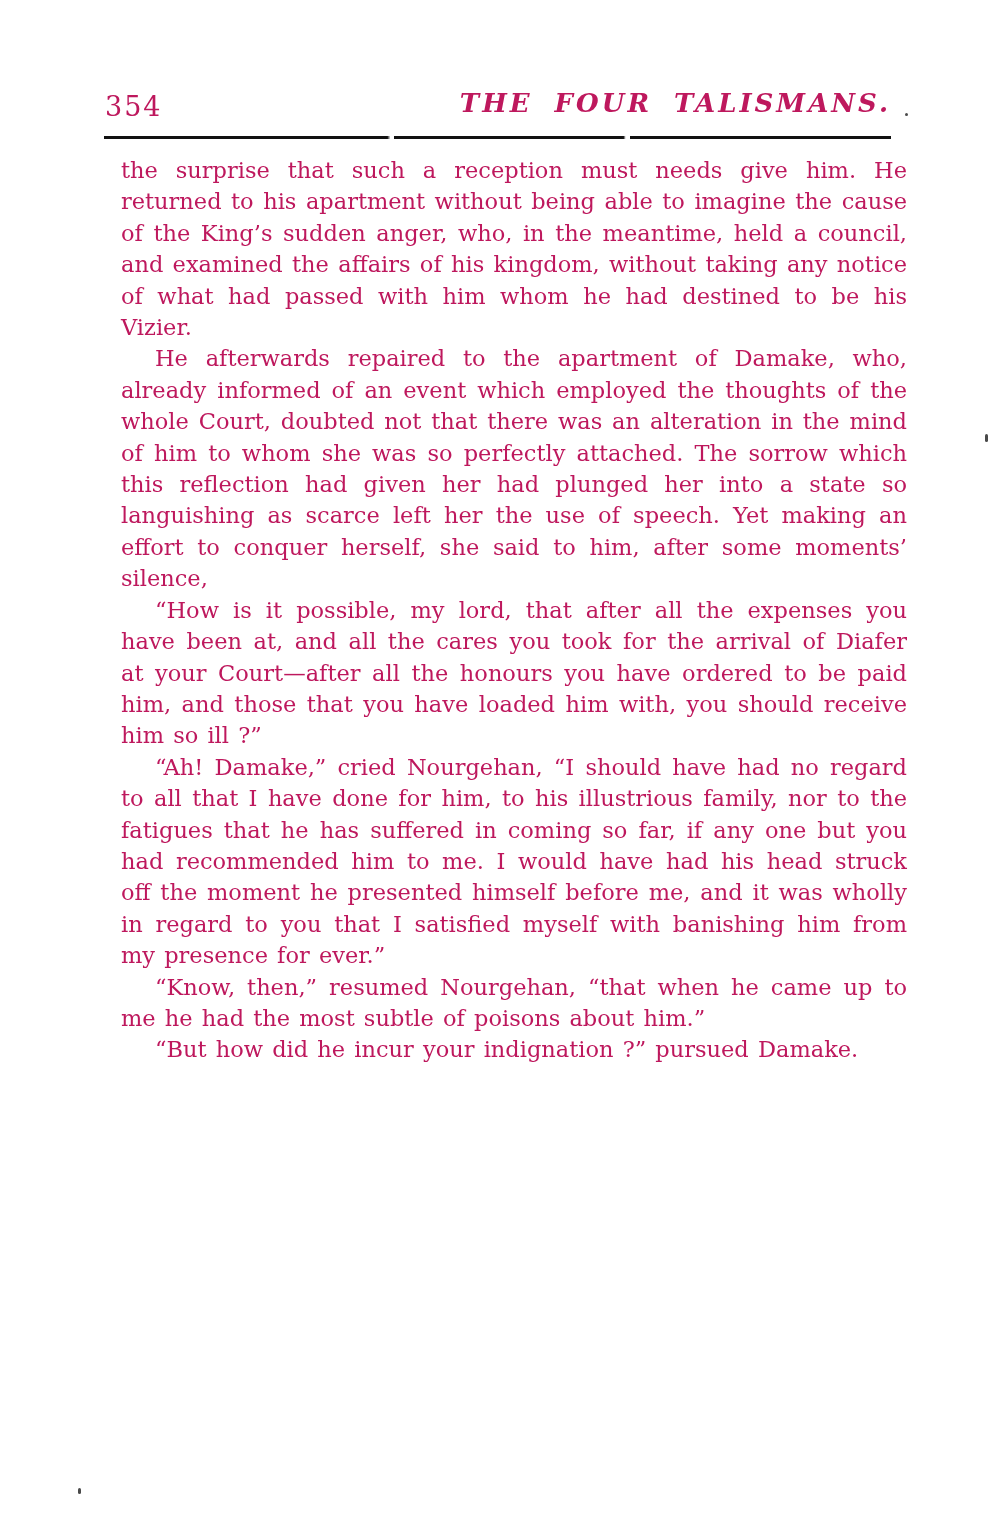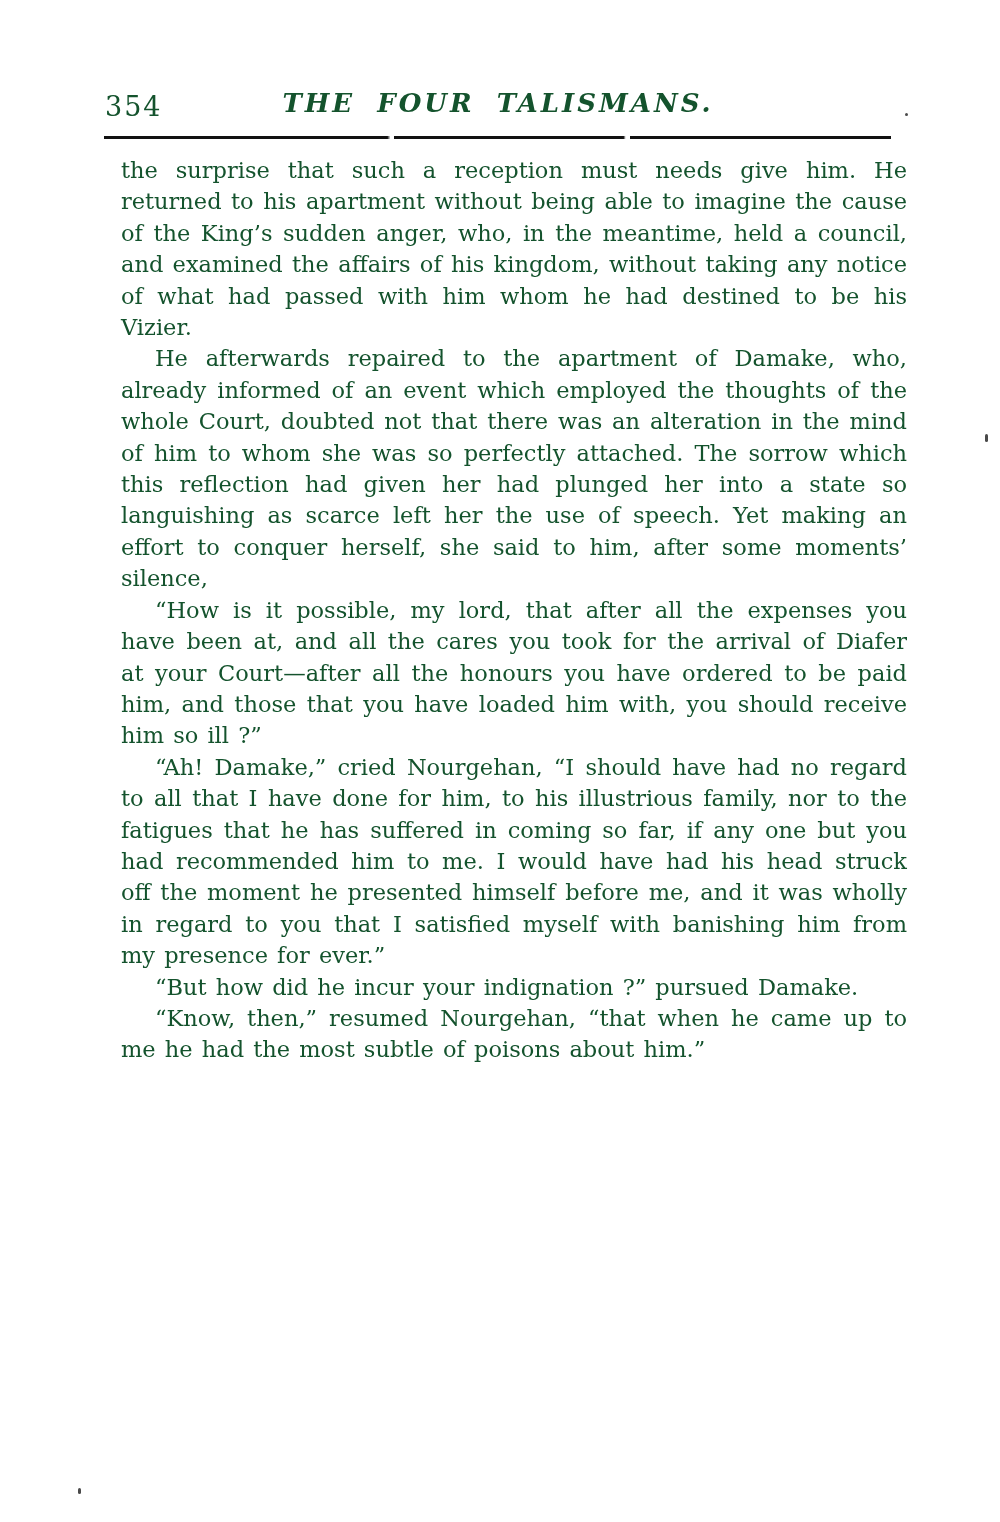--- a/index.html
+++ b/index.html
@@ -5,41 +5,41 @@
   html, body {
     margin: 0;
     padding: 0;
     background: #ffffff;
   }
   .page {
     position: relative;
     width: 1000px;
     height: 1522px;
     background: #ffffff;
-    color: #14532d;
+    color: #be185d;
     font-family: "DejaVu Serif", "Liberation Serif", serif;
     overflow: hidden;
   }
   .header {
     position: absolute;
     top: 88px;
     left: 105px;
     width: 786px;
     height: 40px;
   }
   .pagenum {
     position: absolute;
     left: 0;
     top: 3px;
     font-size: 27px;
     letter-spacing: 2px;
   }
   .running-title {
     display: block;
-    text-align: center;
+    text-align: right;
     font-style: italic;
     font-weight: bold;
     font-size: 26px;
     letter-spacing: 3px;
     word-spacing: 10px;
   }
   .rule {
     position: absolute;
     top: 136px;
     left: 104px;
@@ -86,21 +86,21 @@
     <span class="running-title">THE FOUR TALISMANS.</span>
   </div>
 
   <div class="rule"></div>
 
   <div class="body-text">
     <p>the surprise that such a reception must needs give him.  He returned to his apartment without being able to imagine the cause of the King’s sudden anger, who, in the meantime, held a council, and examined the affairs of his kingdom, without taking any notice of what had passed with him whom he had destined to be his Vizier.</p>
     <p>He afterwards repaired to the apartment of Damake, who, already informed of an event which employed the thoughts of the whole Court, doubted not that there was an alteration in the mind of him to whom she was so perfectly attached.  The sorrow which this reflection had given her had plunged her into a state so languishing as scarce left her the use of speech.  Yet making an effort to conquer herself, she said to him, after some moments’ silence,</p>
     <p>“How is it possible, my lord, that after all the expenses you have been at, and all the cares you took for the arrival of Diafer at your Court—after all the honours you have ordered to be paid him, and those that you have loaded him with, you should receive him so ill ?”</p>
     <p>“Ah! Damake,” cried Nourgehan, “I should have had no regard to all that I have done for him, to his illustrious family, nor to the fatigues that he has suffered in coming so far, if any one but you had recommended him to me.  I would have had his head struck off the moment he presented himself before me, and it was wholly in regard to you that I satisfied myself with banishing him from my presence for ever.”</p>
+    <p>“Know, then,” resumed Nourgehan, “that when he came up to me he had the most subtle of poisons about him.”</p>
     <p>“But how did he incur your indignation ?” pursued Damake.</p>
-    <p>“Know, then,” resumed Nourgehan, “that when he came up to me he had the most subtle of poisons about him.”</p>
   </div>
 
   <span class="speck speck-right"></span>
   <span class="speck speck-bottom"></span>
   <span class="speck speck-top"></span>
 
 </div>
 
 </body></html>

